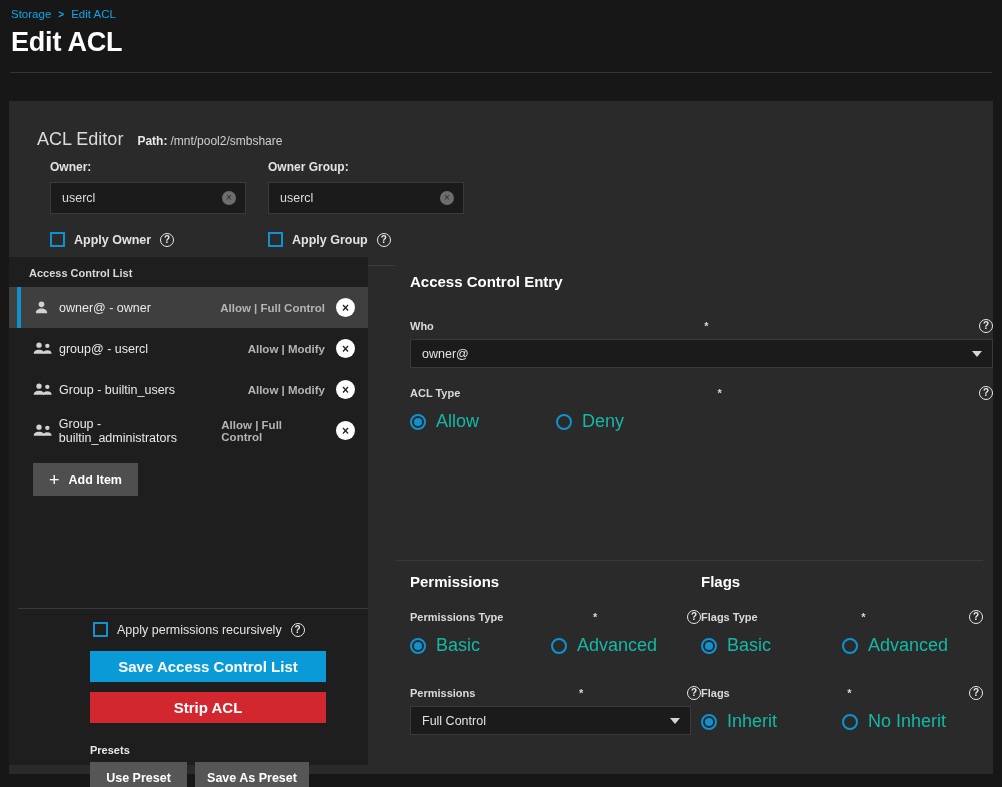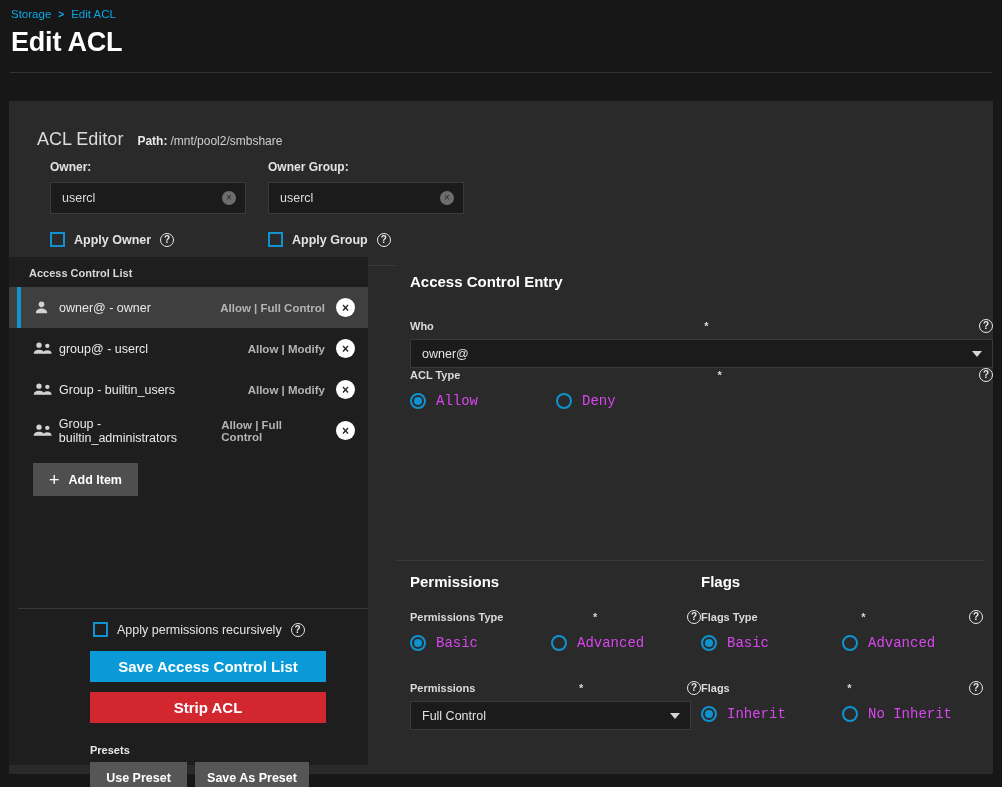--- a/index.html
+++ b/index.html
@@ -126,21 +126,21 @@
     width: 0; height: 0; border-left: 5.5px solid transparent; border-right: 5.5px solid transparent;
     border-top: 6px solid #d5d5d5;
   }
   .radio-group { display: flex; margin-top: 11px; }
   .radio-opt { display: flex; align-items: center; gap: 10px; cursor: pointer; }
   .radio {
     width: 16px; height: 16px; border-radius: 50%; border: 2px solid #0f92cf;
     display: flex; align-items: center; justify-content: center;
   }
   .radio .dot { width: 8px; height: 8px; border-radius: 50%; background: #0f92cf; }
-  .radio-label { font-size: 14px; color: #d946ef; font-family: Liberation Mono, monospace; }
+  .radio-label { font-size: 18px; color: #14b8a6; }
   .ace-divider { position: absolute; left: 0; right: 10px; top: 303px; height: 1px; background: #3a3a3a; }
 
   .perm-flags { position: absolute; top: 316px; left: 14px; right: 10px; display: flex; }
   .col-perms { width: 294px; }
   .col-flags { flex: 1; }
   .sec-title { font-size: 15px; font-weight: bold; color: #ffffff; margin-bottom: 20px; }
 </style>
 </head>
 <body>
 
@@ -286,21 +286,21 @@
               <span>Who</span>
               <span class="req">*</span>
               <span class="help-icon">?</span>
             </div>
             <div class="select-field" style="width:583px">
               <span class="val">owner@</span>
               <span class="caret"></span>
             </div>
           </div>
 
-          <div style="">
+          <div style="margin-top:18px">
             <div class="small-label">
               <span>ACL Type</span>
               <span class="req">*</span>
               <span class="help-icon">?</span>
             </div>
             <div class="radio-group" id="acl-type-radios">
                 <div class="radio-opt" style="width: 146px;">
                   <span class="radio">
                     <span class="dot"></span>
                   </span>

